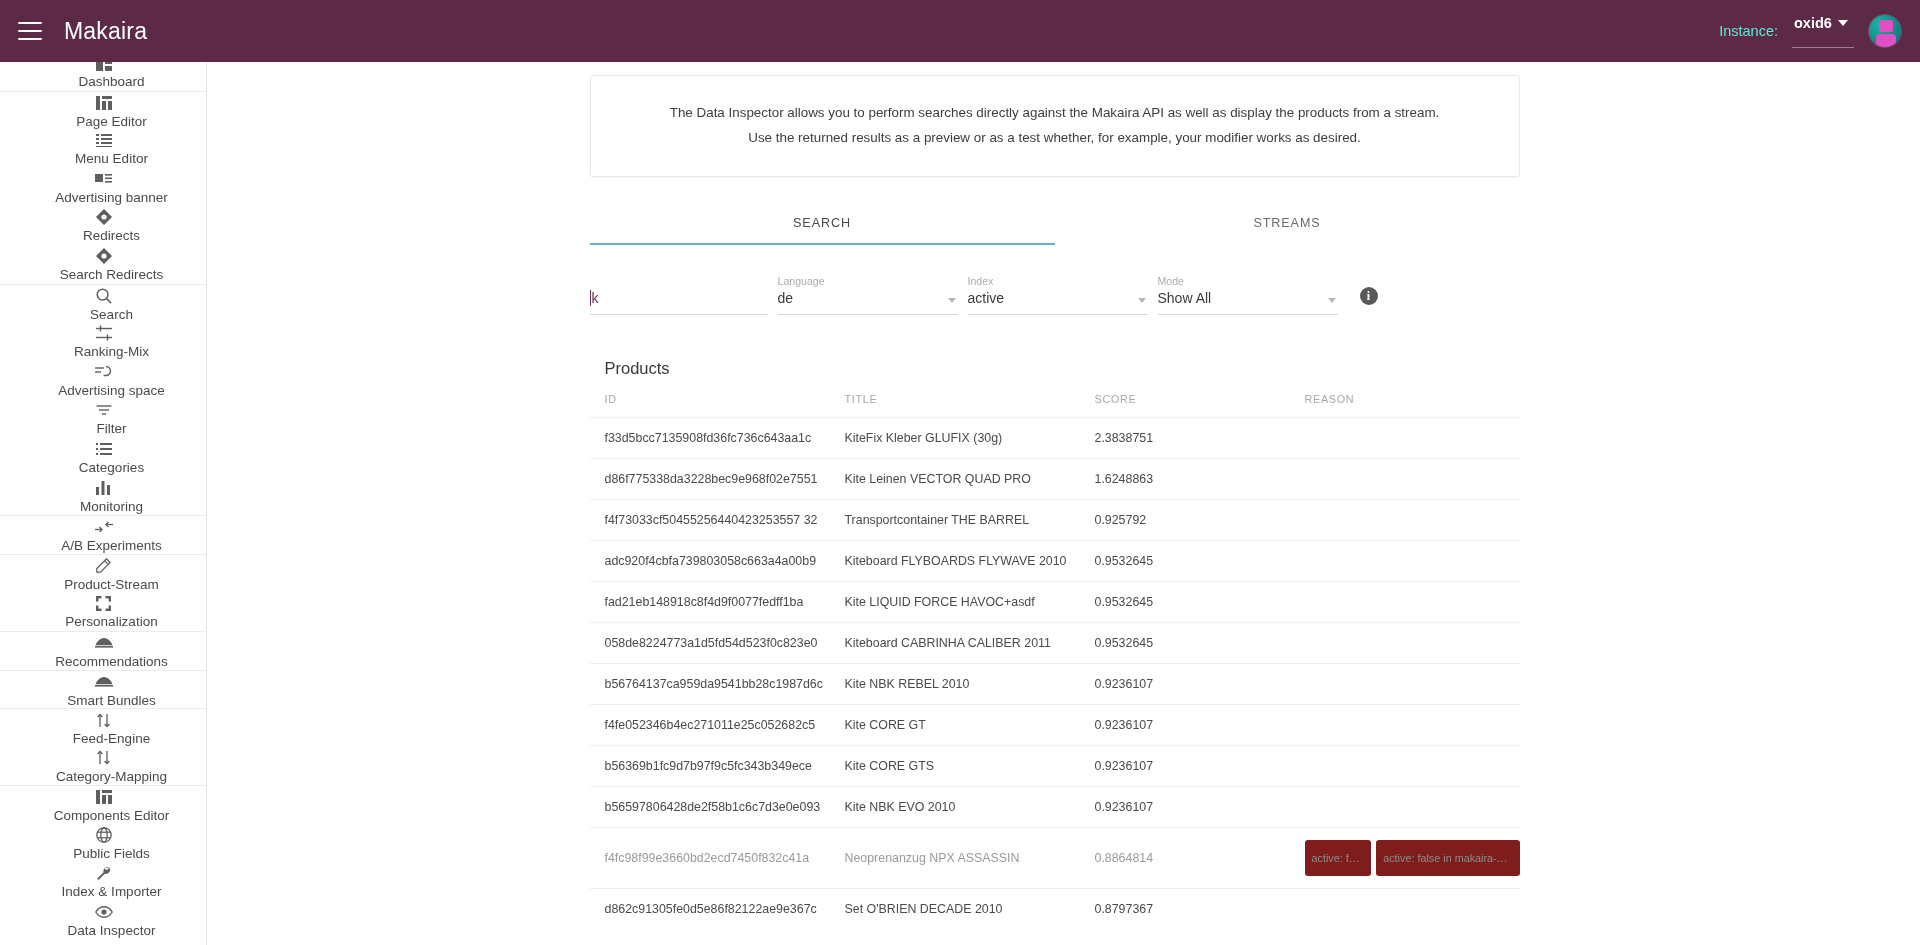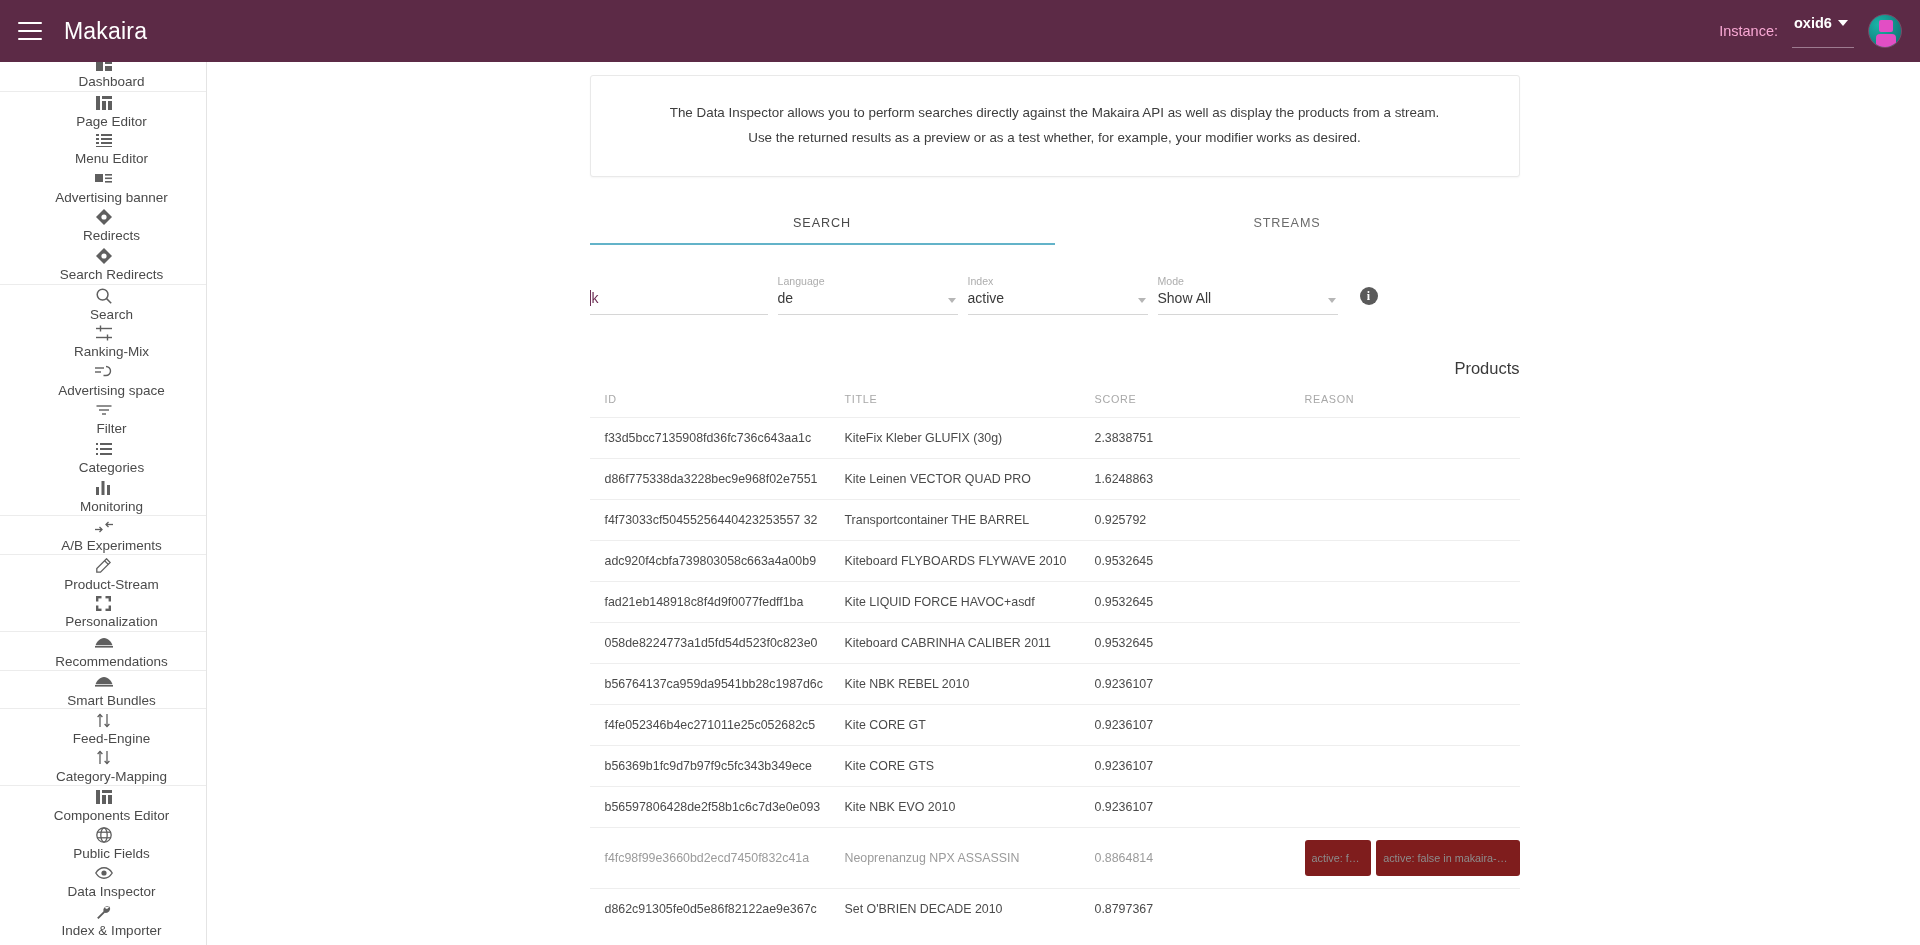--- a/index.html
+++ b/index.html
@@ -27,21 +27,21 @@
     cursor: pointer;
   }
   .hamburger i { display: block; height: 2px; width: 24px; background: #ffffff; border-radius: 1px; }
   .brand {
     color: #ffffff; font-size: 23px; letter-spacing: .2px; font-weight: 400;
   }
   .appbar-right {
     margin-left: auto; display: flex; align-items: center; gap: 14px;
     padding-right: 18px;
   }
-  .instance-label { color: #f9a8d4; font-size: 14.5px; }
+  .instance-label { color: #5eead4; font-size: 14.5px; }
   .instance-select {
     color: #ffffff; font-size: 14.5px; font-weight: 700;
     border-bottom: 1px solid #9d7b90; padding: 1px 2px 16px 2px;
     display: flex; align-items: center; gap: 6px; cursor: pointer;
     min-width: 62px;
   }
   .caret {
     width: 0; height: 0;
     border-left: 5px solid transparent; border-right: 5px solid transparent;
     border-top: 6px solid #ffffff; display: inline-block;
@@ -155,21 +155,21 @@
   .info-btn {
     width: 18px; height: 18px; border-radius: 50%;
     background: #5a5a5a; color: #ffffff;
     font-size: 12px; font-weight: 700; font-family: "Liberation Serif", serif;
     display: flex; align-items: center; justify-content: center;
     margin-bottom: 10px; margin-left: 12px; cursor: pointer;
   }
 
   .products-title {
     font-size: 16.5px; color: #3a3a3a; font-weight: 400;
-    margin-top: 44px; padding-left: 15px; text-align: right;
+    margin-top: 44px; padding-left: 15px;
   }
 
   table.products {
     width: 100%; border-collapse: collapse;
     margin-top: 15px; table-layout: fixed;
   }
   table.products th {
     text-align: left; font-weight: 400;
     font-size: 10.8px; letter-spacing: .7px; color: #a8a8a8;
     padding: 0 0 12px 15px;
@@ -437,34 +437,34 @@
             <circle cx="8" cy="8" r="7.2"></circle>
             <ellipse cx="8" cy="8" rx="3.2" ry="7.2"></ellipse>
             <line x1="1" y1="5.2" x2="15" y2="5.2"></line>
             <line x1="1" y1="10.8" x2="15" y2="10.8"></line>
           </svg>
         </span>
         <span class="nav-label">Public Fields</span>
       </div>
       <div class="nav-item">
         <span class="nav-ico">
+          <svg width="15" height="15" viewBox="0 0 15 15" fill="currentColor">
+            <path d="M13.6 1.4 A4.4 4.4 0 0 0 7.4 6.4 L1.1 12.7 L2.5 14.1 L8.8 7.8 A4.4 4.4 0 0 0 13.6 1.4 L11.1 3.9 L9.5 3.5 L9.1 1.9 Z"></path>
+          </svg>
+        </span>
+        <span class="nav-label">Index &amp; Importer</span>
+      </div>
+      <div class="nav-item">
+        <span class="nav-ico">
           <svg width="18" height="12" viewBox="0 0 18 12" fill="none" stroke="currentColor" stroke-width="1.4">
             <path d="M0.8 6 C3.5 1.6 6 0.8 9 0.8 C12 0.8 14.5 1.6 17.2 6 C14.5 10.4 12 11.2 9 11.2 C6 11.2 3.5 10.4 0.8 6 Z"></path>
             <circle cx="9" cy="6" r="2.6" fill="currentColor" stroke="none"></circle>
           </svg>
         </span>
         <span class="nav-label">Data Inspector</span>
-      </div>
-      <div class="nav-item">
-        <span class="nav-ico">
-          <svg width="15" height="15" viewBox="0 0 15 15" fill="currentColor">
-            <path d="M13.6 1.4 A4.4 4.4 0 0 0 7.4 6.4 L1.1 12.7 L2.5 14.1 L8.8 7.8 A4.4 4.4 0 0 0 13.6 1.4 L11.1 3.9 L9.5 3.5 L9.1 1.9 Z"></path>
-          </svg>
-        </span>
-        <span class="nav-label">Index &amp; Importer</span>
       </div>
     </div>
 </div>
 
 <div class="main">
   <div class="content-wrap">
 
     <div class="info-card">
       <div class="info-line">The Data Inspector allows you to perform searches directly against the Makaira API as well as display the products from a stream.</div>
       <div class="info-line">Use the returned results as a preview or as a test whether, for example, your modifier works as desired.</div>

